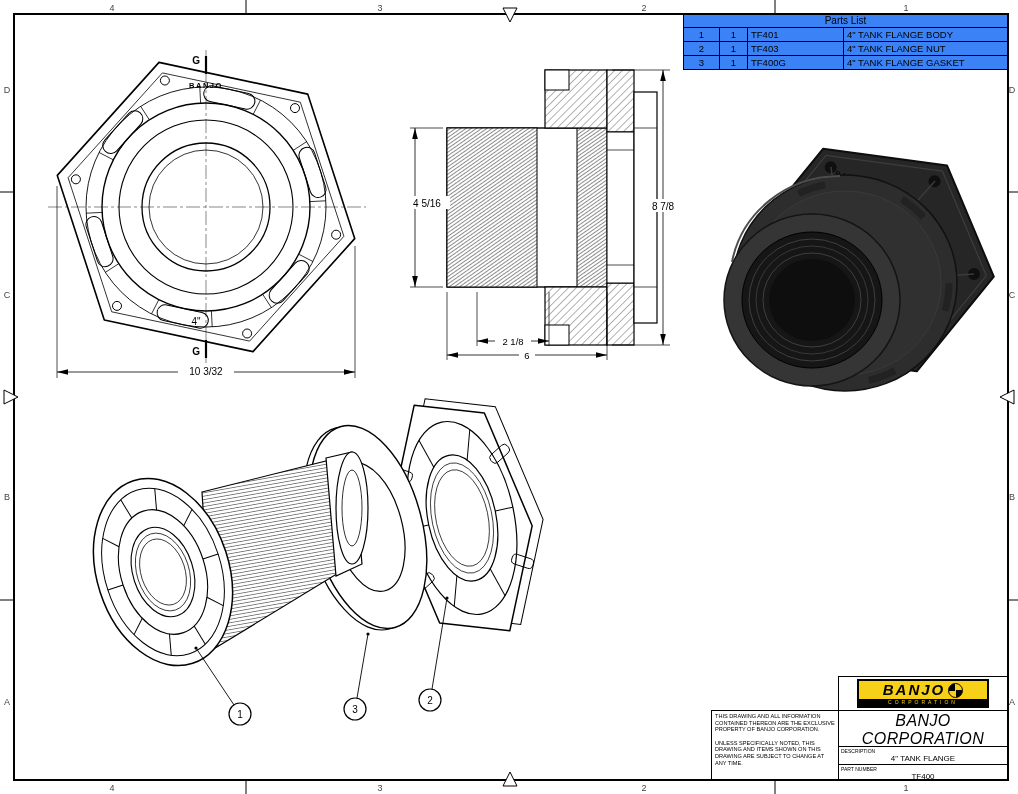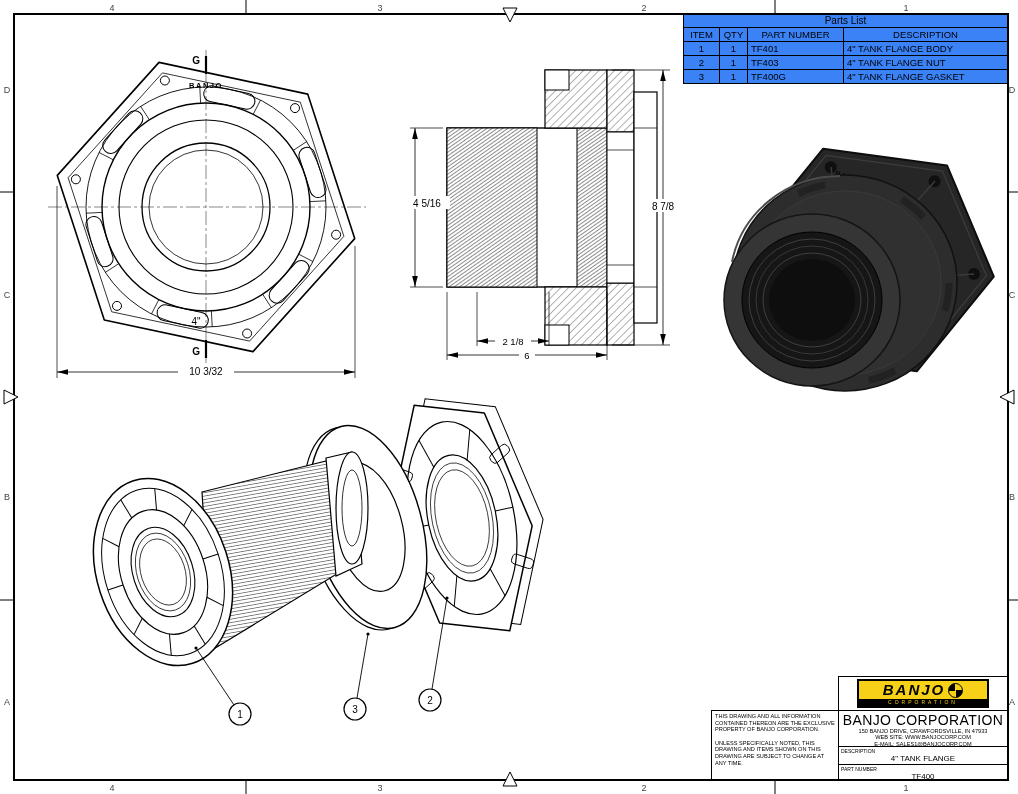--- a/index.html
+++ b/index.html
@@ -18,21 +18,21 @@
   .parts-list th{text-align:center;}
   .c-item,.c-qty{text-align:center;}
 
   
   .title-block{position:absolute;left:711px;top:676px;width:297px;height:104px;font-size:8px;}
   .tb-box{position:absolute;border:1px solid #000;box-sizing:border-box;background:#fff;}
   .tb-notices{left:0;top:34px;width:128px;height:70px;padding:2px 3px;font-size:5.6px;line-height:6.6px;}
   .tb-notices p{margin:0 0 7px 0;}
   .tb-logo{left:127px;top:0;width:170px;height:35px;display:flex;align-items:center;justify-content:center;}
   .tb-company{left:127px;top:34px;width:170px;height:37px;text-align:center;}
-  .company{font-size:14px;letter-spacing:.4px;margin-top:1px;}
+  .company{font-size:16px;letter-spacing:.4px;margin-top:1px;font-style:italic;}
   .addr{font-size:5.6px;line-height:6.4px;}
   .tb-desc{left:127px;top:70px;width:170px;height:19px;}
   .tb-part{left:127px;top:88px;width:170px;height:16px;}
   .lbl{font-size:5px;padding:1px 0 0 2px;}
   .val{text-align:center;font-size:8px;line-height:9px;}
 
   
   .logo-box{background:#f7d117;border:2px solid #000;width:122px;text-align:center;padding:1px 3px 0 3px;}
   .logo-row{display:flex;align-items:center;justify-content:center;gap:3px;}
   .logo-text{font-weight:bold;font-style:italic;font-size:15px;letter-spacing:2px;line-height:16px;}
@@ -317,26 +317,20 @@
           <col style="width:36px">
           <col style="width:28px">
           <col style="width:96px">
           <col>
         </colgroup>
     <tbody>
           <tr>
             <td colspan="4" class="plTitle">Parts List</td>
           </tr>
     <tr>
-      <th>ITEM</th>
-      <th>QTY</th>
-      <th>PART NUMBER</th>
-      <th>DESCRIPTION</th>
-    </tr>
-    <tr>
       <td class="c-item">1</td>
       <td class="c-qty">1</td>
       <td>TF401</td>
       <td>4" TANK FLANGE BODY</td>
     </tr>
     <tr>
       <td class="c-item">2</td>
       <td class="c-qty">1</td>
       <td>TF403</td>
       <td>4" TANK FLANGE NUT</td>

